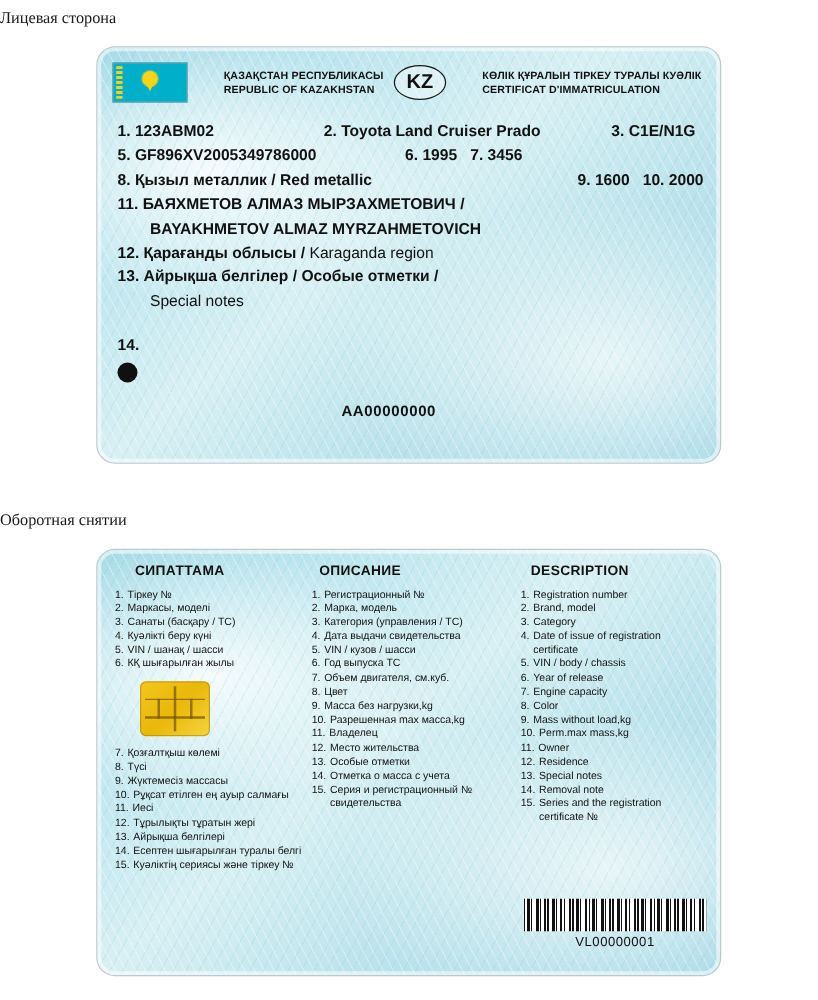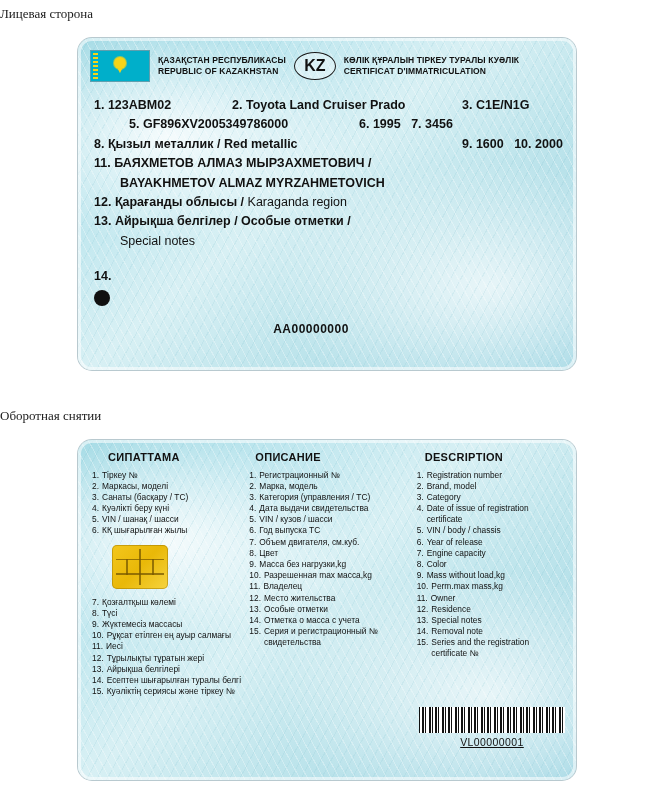--- a/index.html
+++ b/index.html
@@ -100,20 +100,21 @@
     position: absolute;
     left: 2px; top: 2px; bottom: 2px;
     width: 5px;
     background: repeating-linear-gradient(to bottom, #f7d417 0 2px, transparent 2px 4px);
   }
   .hdr-col {
     font-size: 8.5px;
     line-height: 1.25;
     letter-spacing: .1px;
     white-space: nowrap;
+    margin-left: 21px;
   }
   .hdr-col.left { text-align: left; }
   .hdr-col.right { text-align: left; }
   .hdr-line-1 { font-weight: bold; }
   .hdr-line-2 { font-weight: bold; }
   .kz-oval {
     flex: 0 0 auto;
     width: 40px; height: 26px;
     border: 1.6px solid #1a1a1a;
     border-radius: 50%;
@@ -129,23 +130,23 @@
     line-height: 1.55;
     font-weight: bold;
     color: #111;
   }
   .fl-row { display: flex; white-space: nowrap; }
   .fl-cell { display: inline-block; }
   .num { font-weight: bold; }
   .val { font-weight: bold; }
 
   .row-1 .c1 { width: 138px; }
-  .row-1 .c2 { width: 230px; }
+  .row-1 .c2 { width: 230px; margin-left: 27px; }
   .row-2 .c1 { width: 138px; }
-  .row-2 .c2 { width: 230px; margin-left: 35px; }
+  .row-2 .c2 { width: 230px; }
   .row-3 .c1 { width: 138px; }
 
   .name-line { font-size: 12.5px; font-weight: bold; }
   .name-line.indent { padding-left: 26px; }
   .sub-line { font-weight: bold; }
   .sub-line .slash { font-weight: bold; }
   .sub-line .lat { font-weight: normal; }
   .special-indent { padding-left: 26px; font-weight: normal; }
 
   .field-14 { margin-top: 16px; font-weight: bold; font-size: 12.5px; }
@@ -202,24 +203,23 @@
   .chip .l { position: absolute; background: rgba(120,90,0,.75); }
   .chip .lh1 { left: 4px; right: 4px; top: 14px; height: 1.6px; }
   .chip .lh2 { left: 4px; right: 4px; bottom: 14px; height: 1.6px; }
   .chip .lv1 { top: 4px; bottom: 4px; left: 50%; width: 1.6px; margin-left: -.8px; }
   .chip .lv2 { top: 14px; bottom: 14px; left: 14px; width: 1.6px; }
   .chip .lv3 { top: 14px; bottom: 14px; right: 14px; width: 1.6px; }
 
   .barcode-wrap {
     position: absolute;
     left: 340px;
-    bottom: 32px;
+    bottom: 20px;
     width: 148px;
     text-align: center;
-    text-decoration: underline;
   }
   .barcode {
     height: 26px;
     width: 146px;
     background-image: repeating-linear-gradient(
       to right,
       #111 0px, #111 1px, #fff 1px, #fff 3px,
       #111 3px, #111 5px, #fff 5px, #fff 6px,
       #111 6px, #111 7px, #fff 7px, #fff 10px,
       #111 10px, #111 12px, #fff 12px, #fff 13px

